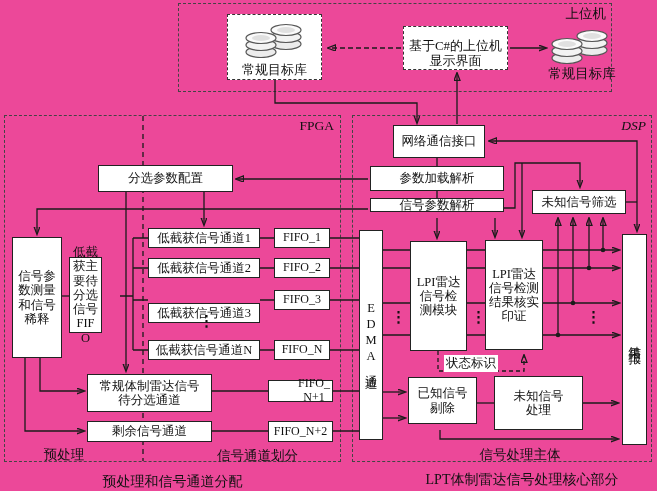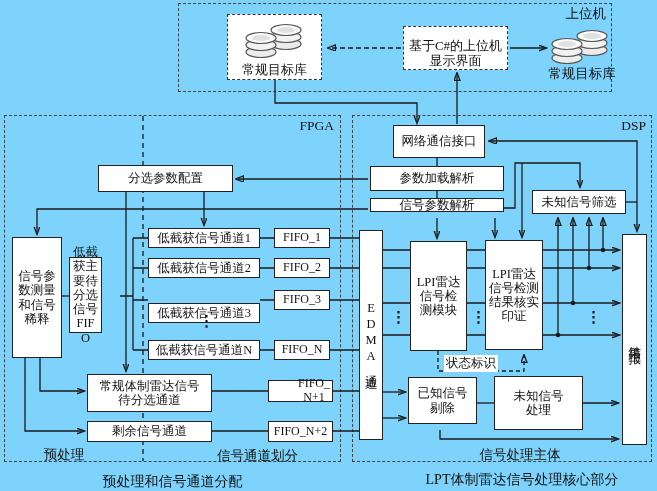--- a/index.html
+++ b/index.html
@@ -1,16 +1,16 @@
 <!DOCTYPE html>
 <html><head>
 <meta charset="utf-8">
 <style>
   html,body{margin:0;padding:0;background:#fff;}
-  .stage{position:relative;width:657px;height:491px;background:#7dd3fc;overflow:hidden;
+  .stage{position:relative;width:657px;height:491px;background:#ec4899;overflow:hidden;
          font-family:"Liberation Serif","DejaVu Serif",serif;color:#111;}
   .box{position:absolute;border:1.4px solid #222;background:#fff;box-sizing:border-box;
        display:flex;align-items:center;justify-content:center;text-align:center;
        font-size:12.5px;line-height:1.14;z-index:3;word-break:break-all;}
   .dashedframe{position:absolute;border:1.5px dashed #444;box-sizing:border-box;z-index:1;background:transparent;}
   .dashedbox{position:absolute;border:1.4px dashed #333;background:#fff;box-sizing:border-box;z-index:3;
        display:flex;flex-direction:column;align-items:center;justify-content:flex-end;text-align:center;
        font-size:13px;line-height:1.15;}
   .lbl{position:absolute;z-index:4;font-size:13.5px;white-space:nowrap;}
   .cap{position:absolute;z-index:4;font-size:14px;text-align:center;}
@@ -147,21 +147,21 @@
   <div class="box" style="left:87px;top:374px;width:125px;height:38px;padding:0 9px;">常规体制雷达信号待分选通道</div>
   <div class="box small" style="left:268px;top:380px;width:65px;height:22px;padding-left:27px;">FIFO_N+1</div>
 
   <div class="box" style="left:87px;top:421px;width:125px;height:21px;">剩余信号通道</div>
   <div class="box small" style="left:268px;top:421px;width:65px;height:21px;">FIFO_N+2</div>
 
   <div class="lbl" style="left:24px;top:446px;width:80px;text-align:center;">预处理</div>
   <div class="lbl" style="left:200px;top:447px;width:115px;text-align:center;">信号通道划分</div>
   <div class="cap" style="left:0px;top:473px;width:345px;">预处理和信号通道分配</div>
 
-  <div class="lbl" style="left:600px;top:118px;width:46px;text-align:right;">DSP</div>
+  <div class="lbl" style="left:600px;top:118px;width:46px;text-align:right;font-style:italic;">DSP</div>
 
   <div class="box" style="left:393px;top:125px;width:92px;height:33px;">网络通信接口</div>
   <div class="box" style="left:370px;top:166px;width:134px;height:25px;">参数加载解析</div>
   <div class="box" style="left:370px;top:198px;width:134px;height:14px;">信号参数解析</div>
   <div class="box" style="left:532px;top:190px;width:94px;height:24px;">未知信号筛选</div>
 
   <div class="box vert" style="left:359px;top:230px;width:24px;height:210px;">EDMA通道</div>
 
   <div class="box" style="left:410px;top:241px;width:57px;height:110px;padding:0 4px;">LPI雷达信号检测模块</div>
   <div class="box" style="left:485px;top:240px;width:58px;height:110px;padding:0 2px;">LPI雷达信号检测结果核实印证</div>

